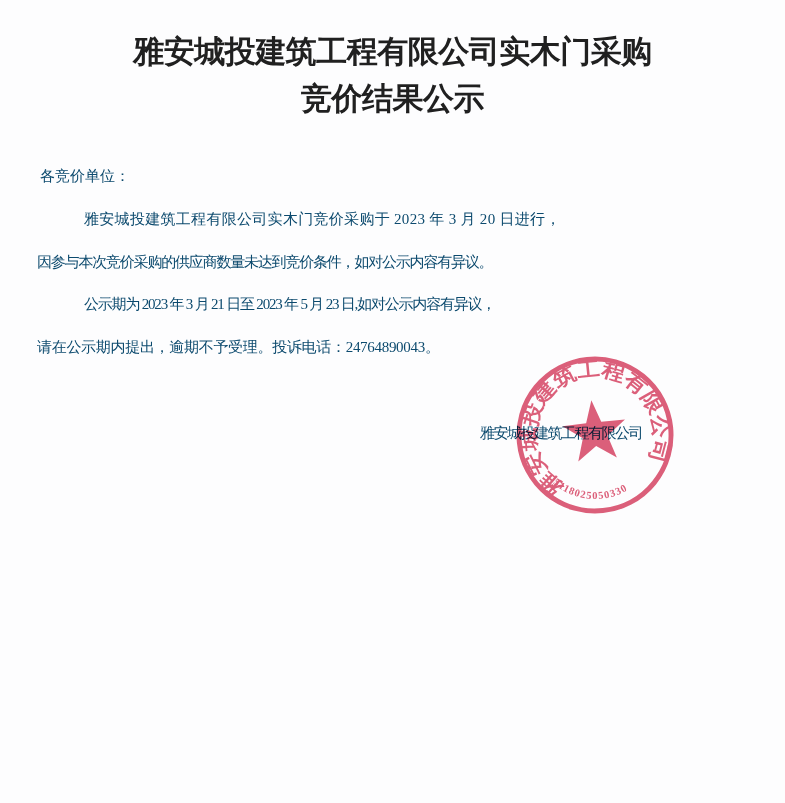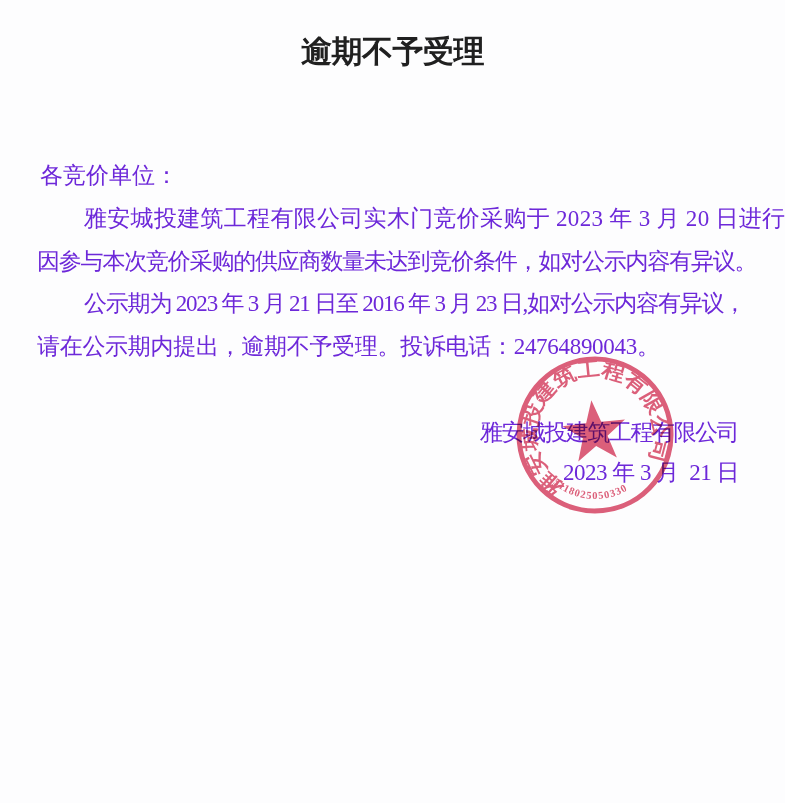--- a/index.html
+++ b/index.html
@@ -9,22 +9,22 @@
     font-family:"Liberation Serif","DejaVu Serif",serif;
     color:#262626;
   }
   .doc-title{
     position:absolute;top:28px;left:0;width:785px;
     text-align:center;font-family:"Liberation Sans","DejaVu Sans",sans-serif;
     font-weight:bold;font-size:31px;line-height:47px;letter-spacing:-0.5px;
     color:#202020;
   }
   .txt-line{
-    position:absolute;font-size:23px;line-height:28px;
-    white-space:pre;color:#6d28d9;
+    position:absolute;font-size:15px;line-height:28px;
+    white-space:pre;color:#0c4a6e;
   }
   .l-salutation{left:40px;top:162px;}
   .l-p1a{left:84px;top:205px;letter-spacing:0.3px;}
   .l-p1b{left:37px;top:248px;letter-spacing:-1.2px;}
   .l-p2a{left:84px;top:290px;letter-spacing:-1.2px;}
   .l-p2b{left:37px;top:333px;letter-spacing:-0.3px;}
   .sig-company{left:480px;top:419px;letter-spacing:-1.5px;}
   .sig-date{left:563px;top:459px;letter-spacing:-0.5px;}
   .seal{
     position:absolute;left:510px;top:350px;width:170px;height:170px;
@@ -41,33 +41,33 @@
     font-family:"Liberation Serif","DejaVu Serif",serif;
     font-size:10.5px;font-weight:600;letter-spacing:1px;
   }
 </style>
 </head>
 <body>
 
 <div class="page">
 
   <div class="doc-title">
-    <div>逾期不予受理</div>
+    <div>雅安城投建筑工程有限公司实木门采购</div>
+    <div>竞价结果公示</div>
   </div>
 
   <div class="txt-line l-salutation">各竞价单位：</div>
 
   <div class="txt-line l-p1a">雅安城投建筑工程有限公司实木门竞价采购于 2023 年 3 月 20 日进行，</div>
   <div class="txt-line l-p1b">因参与本次竞价采购的供应商数量未达到竞价条件，如对公示内容有异议。</div>
 
-  <div class="txt-line l-p2a">公示期为 2023 年 3 月 21 日至 2016 年 3 月 23 日,如对公示内容有异议，</div>
+  <div class="txt-line l-p2a">公示期为 2023 年 3 月 21 日至 2023 年 5 月 23 日,如对公示内容有异议，</div>
   <div class="txt-line l-p2b">请在公示期内提出，逾期不予受理。投诉电话：24764890043。</div>
 
   <div class="txt-line sig-company">雅安城投建筑工程有限公司</div>
-  <div class="txt-line sig-date">2023 年 3 月  21 日</div>
 
   <div class="seal">
     <svg viewBox="0 0 170 170" xmlns="http://www.w3.org/2000/svg">
       <g fill="none" stroke="none">
         <circle cx="85" cy="85" r="76" stroke="#d94a68" stroke-width="5" fill="none"></circle>
         <polygon points="85,50 92.6,72.5 116.4,72.8 97.4,87 104.4,109.7 85,96 65.6,109.7 72.6,87 53.6,72.8 77.4,72.5" fill="#d94a68"></polygon>
         <path id="sealTopArc" d="M 49.5 132.1 A 59 59 0 1 1 120.5 132.1" fill="none"></path>
         <path id="sealBottomArc" d="M 34.2 124 A 64 64 0 0 0 135.8 124" fill="none"></path>
         <text class="seal-arc-text" fill="#d94a68">
           <textPath href="#sealTopArc" textLength="272" lengthAdjust="spacingAndGlyphs">雅安城投建筑工程有限公司</textPath>

